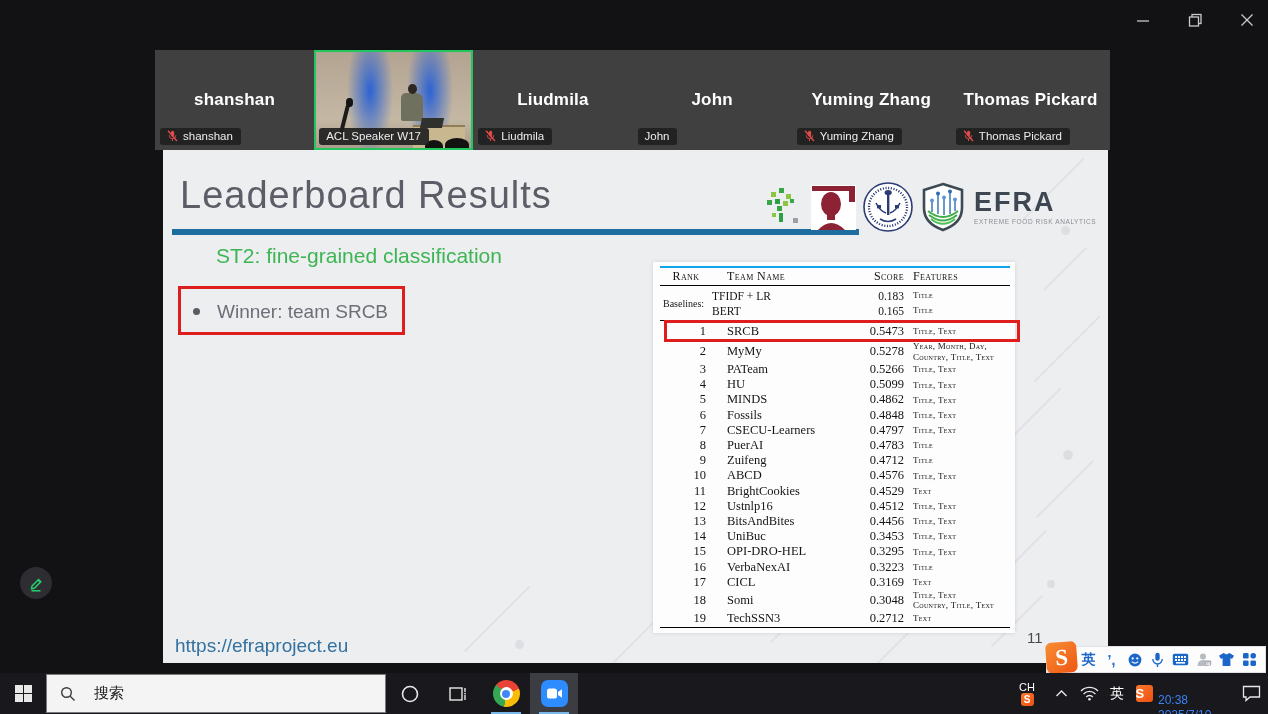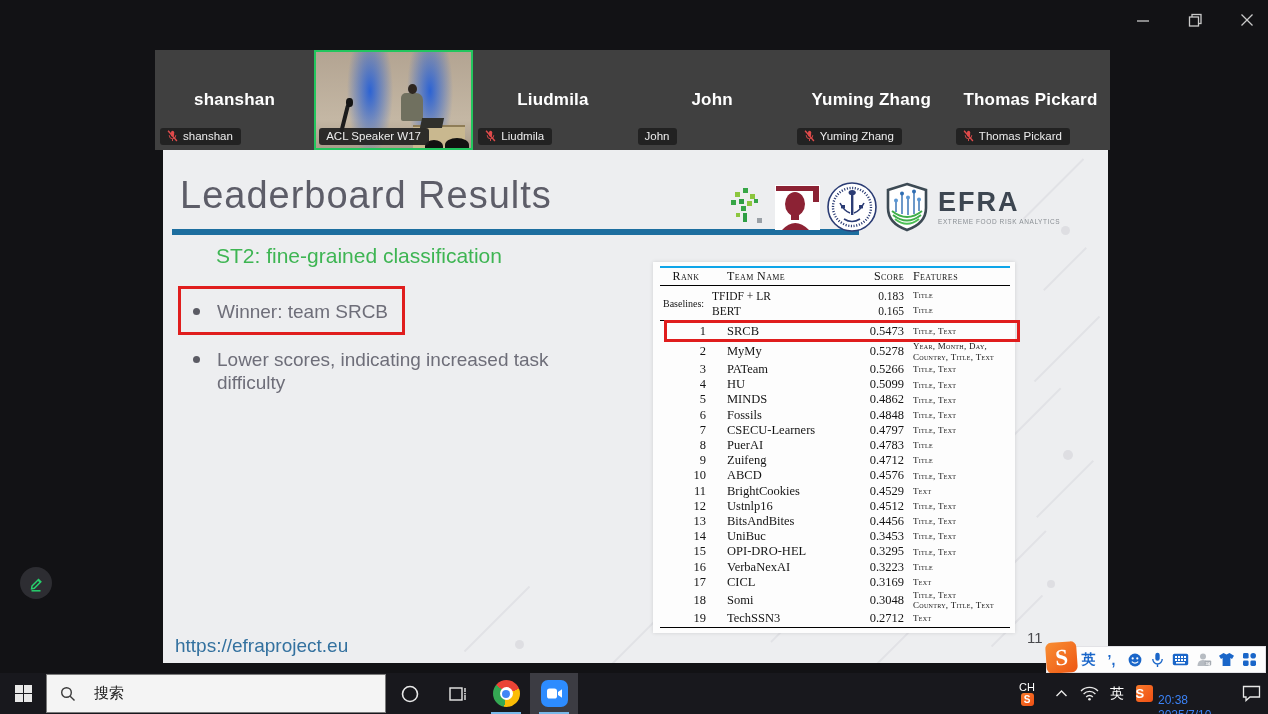--- a/index.html
+++ b/index.html
@@ -39,21 +39,21 @@
   .subtitle { position:absolute; left:53px; top:94px; font-size:21px; color:#3eb553; }
   .bullets { position:absolute; left:30px; top:136px; width:420px; list-style:none; color:#6e6e79; font-size:19px; }
   .bullets li { display:flex; gap:17px; margin-bottom:16px; line-height:1.22; }
   .bullets .dot { flex:none; width:7px; height:7px; border-radius:50%; background:#5b5b64; margin-top:8px; }
   .bullets li.boxed { border:3px solid #e01d1d; margin-left:-15px; padding:11px 14px 9px 12px; margin-bottom:13px; width:fit-content; }
   .b-text { max-width:352px; }
   .slide-url { position:absolute; left:12px; top:485px; font-size:19px; color:#33719f;text-align:right; }
   .page-num { position:absolute; left:864px; top:479px; font-size:15px; color:#4a4a4e; }
 
   
-  .logos { position:absolute; left:564px; top:31px; display:flex; align-items:center; gap:6px; }
+  .logos { position:absolute; left:600px; top:31px; display:flex; align-items:center; gap:6px; }
   .efra-text { display:flex; flex-direction:column; justify-content:center; margin-left:2px; }
   .efra-name { font-size:27px; font-weight:bold; color:#3d4651; letter-spacing:2px; line-height:1; }
   .efra-tagline { font-size:6.5px; color:#8a8f94; letter-spacing:.6px; margin-top:2px; }
 
   
   .circuit { position:absolute; inset:0; pointer-events:none; opacity:.55; }
   .circuit i { position:absolute; display:block; }
   .circuit .ln { border-top:2px solid #d9d9de; transform:rotate(-45deg); }
   .circuit .dt { border-radius:50%; background:#d2d2d8; }
 
@@ -303,24 +303,20 @@
       </div>
     </div>
 
     <div class="subtitle">ST2: fine-grained classification</div>
 
     <ul class="bullets">
       <li class="boxed">
         <span class="dot"></span>
         <span class="b-text">Winner: team SRCB</span>
       </li>
-        <li>
-        <span class="dot"></span>
-        <span class="b-text">Lower scores, indicating increased task difficulty</span>
-      </li>
     </ul>
 
     <div class="card">
       <div class="tbl">
         <div class="thead">
           <span class="c1">Rank</span>
           <span class="c2">Team Name</span>
           <span class="c3">Score</span>
           <span class="c4">Features</span>
         </div>

